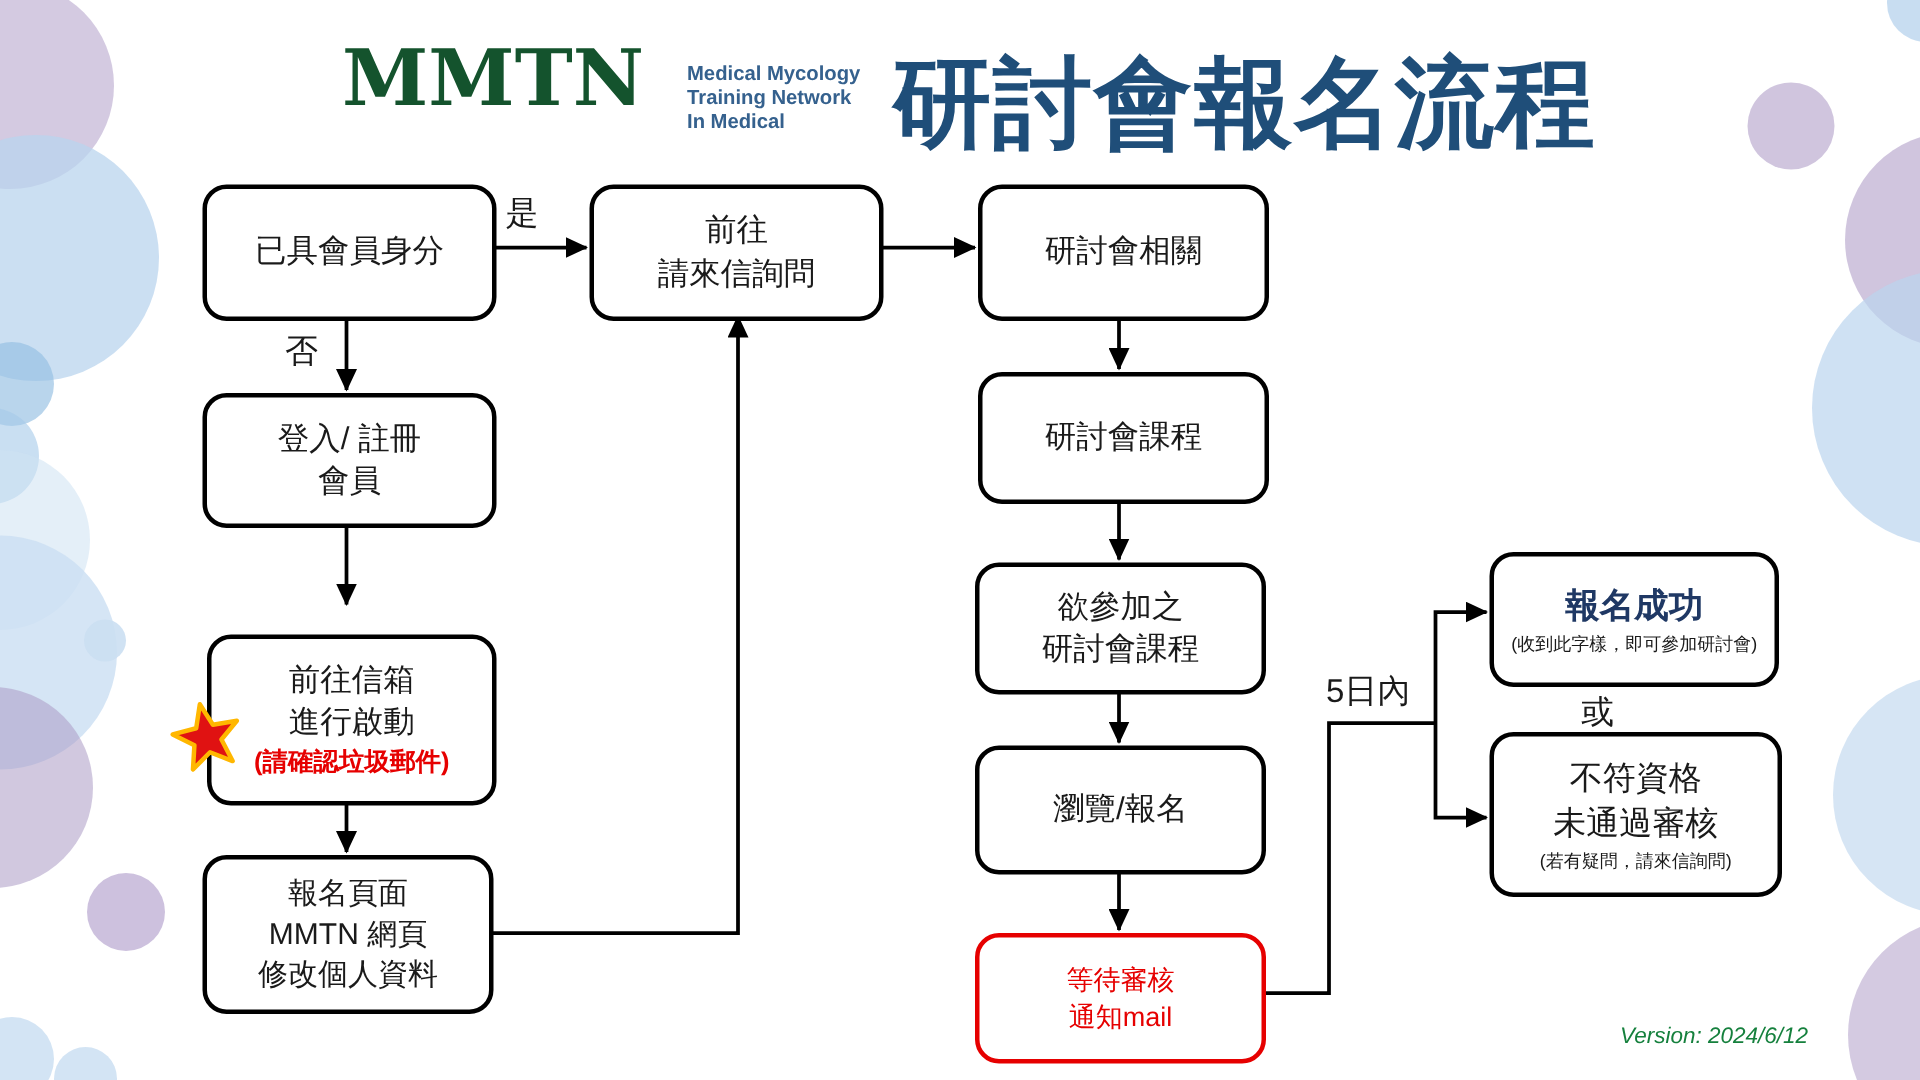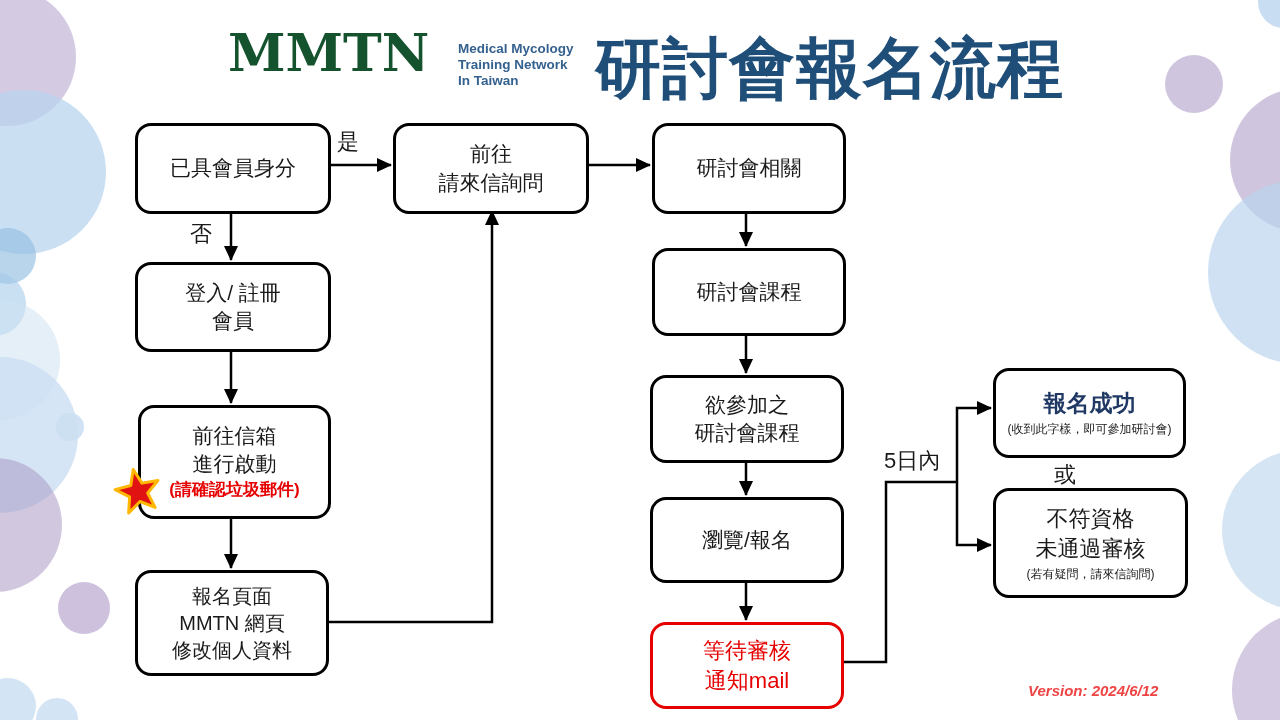--- a/index.html
+++ b/index.html
@@ -10,28 +10,28 @@
   .logo-text{position:absolute;left:228px;top:22px;font-family:"DejaVu Serif","Liberation Serif",serif;
     font-weight:700;font-size:52px;color:#14532d;letter-spacing:0px;z-index:2;}
   .logo-sub{position:absolute;left:458px;top:41px;font-size:13.5px;line-height:1.2;color:#35618E;
     font-weight:600;z-index:2;}
   .main-title{position:absolute;left:595px;top:24px;font-size:66px;font-weight:700;color:#1F4E79;
     letter-spacing:1px;z-index:2;}
   .box{position:absolute;background:#fff;border:3px solid #000;border-radius:16px;z-index:2;
     display:flex;flex-direction:column;align-items:center;justify-content:center;
     font-size:21px;color:#1a1a1a;line-height:1.35;text-align:center;}
   .box .ln{white-space:nowrap;}
-  .box-red{border-color:#E60000;color:#E60000;font-size:22px;align-items:center;}
+  .box-red{border-color:#E60000;color:#E60000;font-size:18px;align-items:center;}
   .note-red{color:#E60000;font-weight:700;font-size:17px;white-space:nowrap;margin-top:1px;}
   .k-title{color:#1F3864;font-weight:700;font-size:23px;}
   .small-note{font-size:12px;color:#1a1a1a;margin-top:2px;white-space:nowrap;}
   .edge-label{position:absolute;font-size:22px;color:#1a1a1a;z-index:2;white-space:nowrap;}
   .star{position:absolute;z-index:3;transform:rotate(-12deg);}
-  .version{position:absolute;left:1028px;top:682px;font-size:15px;font-style:italic;font-weight:700;
-    color:#ef4444;z-index:2;}
+  .version{position:absolute;left:1080px;top:682px;font-size:15px;font-style:italic;font-weight:400;
+    color:#15803d;z-index:2;}
 </style>
 </head>
 <body>
 
 <div class="slide">
 
   <div id="bg-circles">
       <div class="circle" style="left: -62px; top: -12px; width: 138px; height: 138px; background: rgba(176, 158, 200, 0.55);"></div>
       <div class="circle" style="left: -58px; top: 90px; width: 164px; height: 164px; background: rgba(186, 212, 238, 0.75);"></div>
       <div class="circle" style="left: -20px; top: 228px; width: 56px; height: 56px; background: rgba(148, 190, 226, 0.65);"></div>
@@ -71,39 +71,39 @@
       <polyline points="838,662 886,662 886,482 957,482"></polyline>
       <polyline points="957,482 957,408 991,408" marker-end="url(#arr)"></polyline>
       <polyline points="957,482 957,545 991,545" marker-end="url(#arr)"></polyline>
     </g>
   </svg>
 
   <div class="logo-text">MMTN</div>
   <div class="logo-sub">
     <div>Medical Mycology</div>
     <div>Training Network</div>
-    <div>In Taiwan</div>
+    <div>In Medical</div>
   </div>
   <div class="main-title">研討會報名流程</div>
 
   <div class="box" style="left:135px;top:123px;width:190px;height:85px">
     <div class="ln">已具會員身分</div>
   </div>
 
   <div class="box" style="left:393px;top:123px;width:190px;height:85px">
     <div class="ln">前往</div>
     <div class="ln">請來信詢問</div>
   </div>
 
   <div class="box" style="left:135px;top:262px;width:190px;height:84px">
     <div class="ln">登入/ 註冊</div>
     <div class="ln">會員</div>
   </div>
 
-  <div class="box" style="left:138px;top:405px;width:187px;height:108px">
+  <div class="box" style="left:138px;top:423px;width:187px;height:108px">
     <div class="ln">前往信箱</div>
     <div class="ln">進行啟動</div>
     <div class="note-red">(請確認垃圾郵件)</div>
   </div>
 
   <svg class="star" style="left:113px;top:466px" width="50" height="52" viewBox="0 0 48 52">
     <polygon points="24,3 29.7,18.15 45.87,18.89 33.23,29 37.52,44.61 24,35.7 10.48,44.61 14.77,29 2.13,18.89 18.3,18.15" fill="#E01212" stroke="#FFB700" stroke-width="3" stroke-linejoin="round"></polygon>
   </svg>
 
   <div class="box" style="left:135px;top:570px;width:188px;height:100px;font-size:20px">

